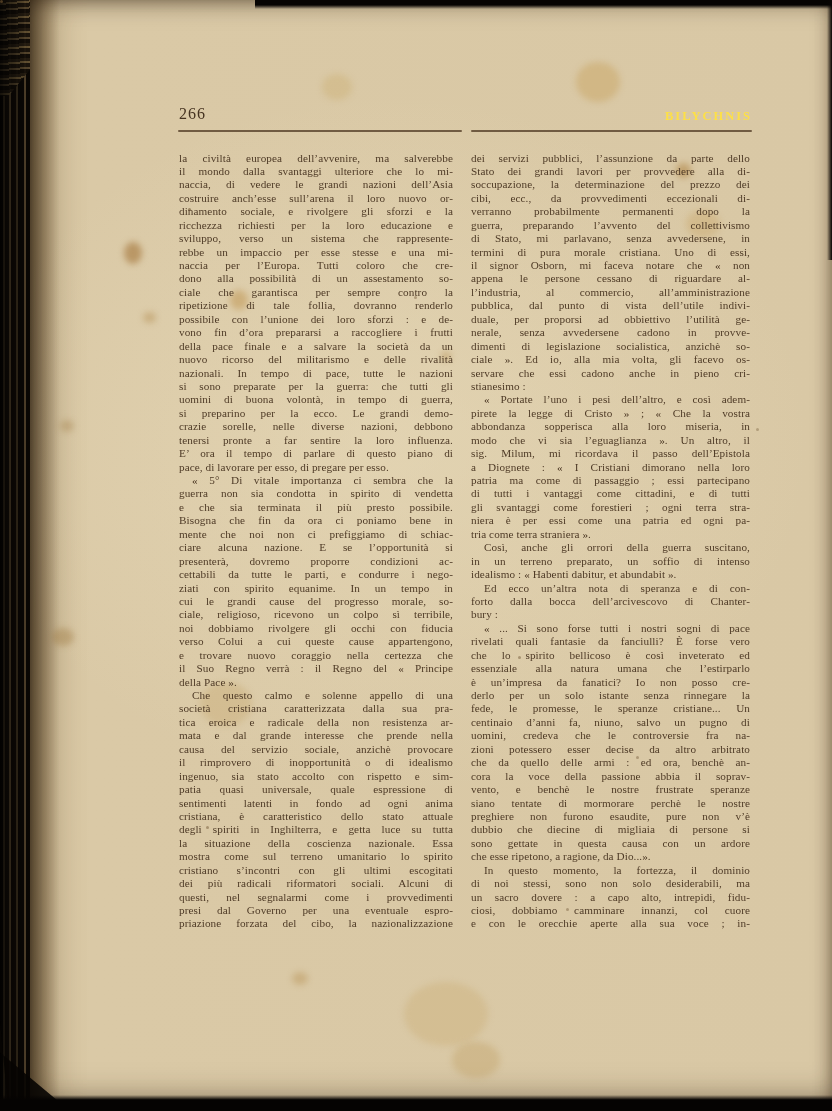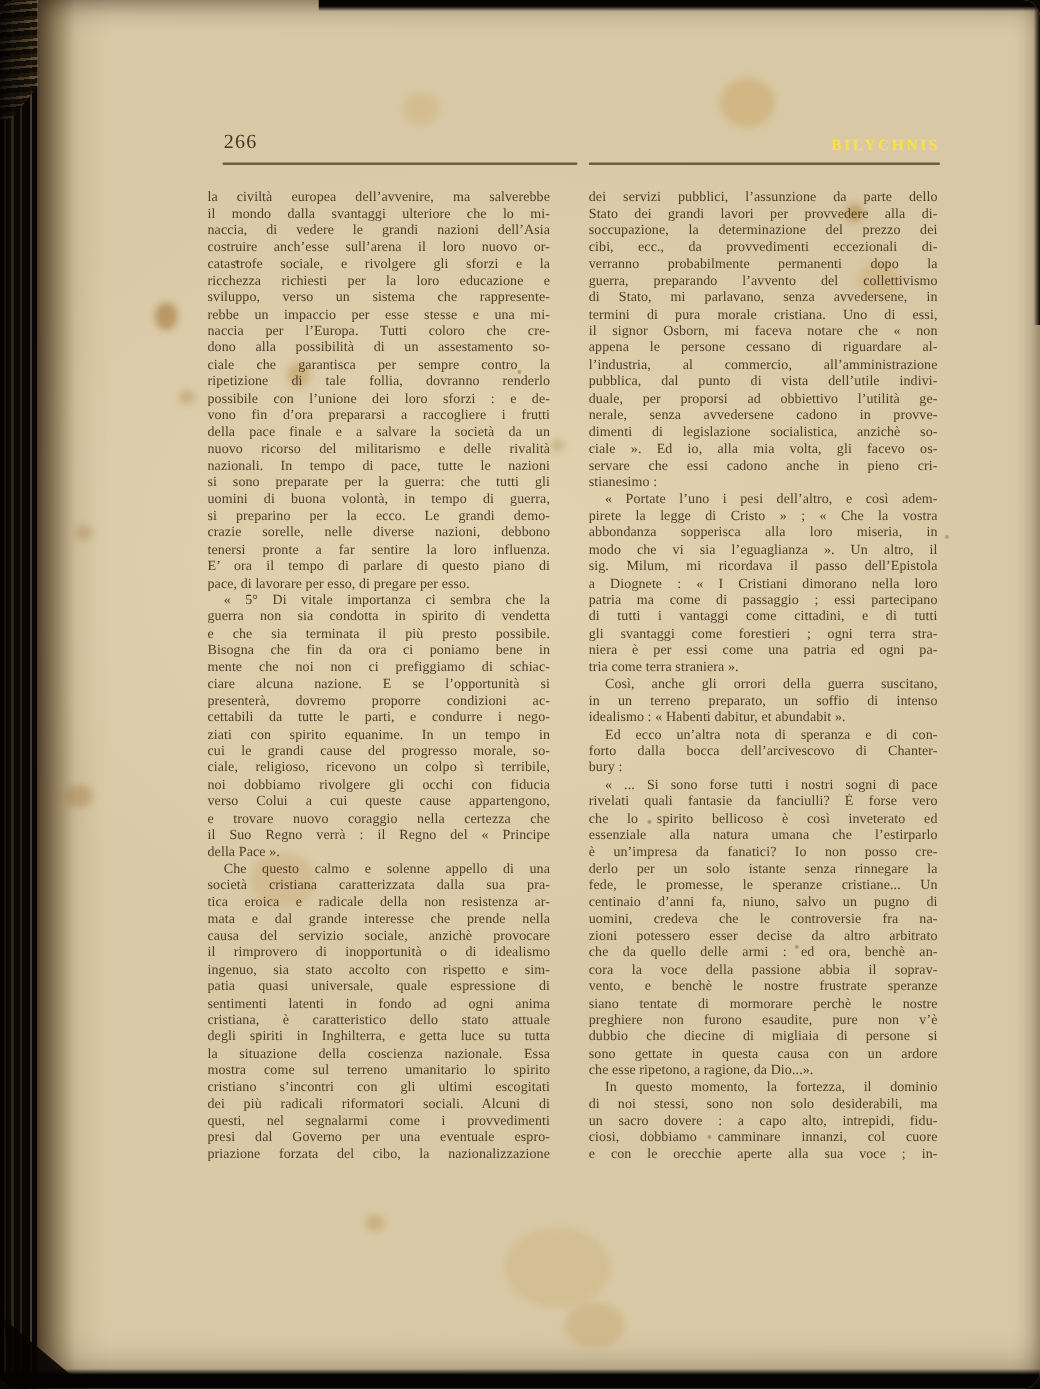--- a/index.html
+++ b/index.html
@@ -1,20 +1,19 @@
 <!DOCTYPE html>
 <html><head>
 <meta charset="utf-8">
 <style>
   html,body{margin:0;padding:0;background:#0a0705;}
   #scan{
     position:relative;width:832px;height:1111px;overflow:hidden;
     background:#0c0805;
     font-family:"Liberation Serif","DejaVu Serif",serif;
-    border-radius:14px;
   }
   
   .spine{
     position:absolute;left:0;top:0;width:38px;height:100%;
     background:
       repeating-linear-gradient(90deg,
         #140e08 0 3px, #6d5636 3px 5px, #241a10 5px 9px,
         #8a7048 9px 11px, #181009 11px 16px, #5c4a2e 16px 18px,
         #100b07 18px 24px, #7a6240 24px 26px, #0e0905 26px 38px);
   }
@@ -77,21 +76,21 @@
   .pageno{position:absolute;left:179px;top:105px;font-size:16px;color:#463321;
     letter-spacing:1px;}
   .journal{position:absolute;left:178px;top:109px;width:574px;text-align:right;
     font-size:12.5px;font-weight:bold;letter-spacing:2px;color:#fde047;}
   .rule{position:absolute;top:130px;height:2px;background:#5d4830;
     border-radius:1px;opacity:.85;}
   .rule.r1{left:178px;width:284px;}
   .rule.r2{left:471px;width:281px;height:1.6px;}
   
   .col{position:absolute;top:151.5px;color:#4e3a26;font-size:11.2px;}
-  .col.left {left:166px;width:274px;}
+  .col.left {left:179px;width:274px;}
   .col.right{left:471px;width:279px;}
   .line{height:13.45px;line-height:13.45px;overflow:hidden;
     text-align:justify;text-align-last:justify;letter-spacing:.08px;}
   .line.indent{padding-left:13px;}
   .line.end{text-align-last:left;}
   .it{}
 </style>
 </head>
 <body>
 
@@ -123,21 +122,21 @@
   <div class="pageno">266</div>
   <div class="journal">BILYCHNIS</div>
   <div class="rule r1"></div>
   <div class="rule r2"></div>
 
   <div class="col left">
       <div class="line"><span>la civiltà europea dell’avvenire, ma salverebbe</span></div>
       <div class="line"><span>il mondo dalla svantaggi ulteriore che lo mi-</span></div>
       <div class="line"><span>naccia, di vedere le grandi nazioni dell’Asia</span></div>
       <div class="line"><span>costruire anch’esse sull’arena il loro nuovo or-</span></div>
-      <div class="line"><span>catastrofe sociale, e rivolgere gli sforzi e la</span></div>
+      <div class="line"><span>dinamento sociale, e rivolgere gli sforzi e la</span></div>
       <div class="line"><span>ricchezza richiesti per la loro educazione e</span></div>
       <div class="line"><span>sviluppo, verso un sistema che rappresente-</span></div>
       <div class="line"><span>rebbe un impaccio per esse stesse e una mi-</span></div>
       <div class="line"><span>naccia per l’Europa. Tutti coloro che cre-</span></div>
       <div class="line"><span>dono alla possibilità di un assestamento so-</span></div>
       <div class="line"><span>ciale che garantisca per sempre contro la</span></div>
       <div class="line"><span>ripetizione di tale follia, dovranno renderlo</span></div>
       <div class="line"><span>possibile con l’unione dei loro sforzi : e de-</span></div>
       <div class="line"><span>vono fin d’ora prepararsi a raccogliere i frutti</span></div>
       <div class="line"><span>della pace finale e a salvare la società da un</span></div>

